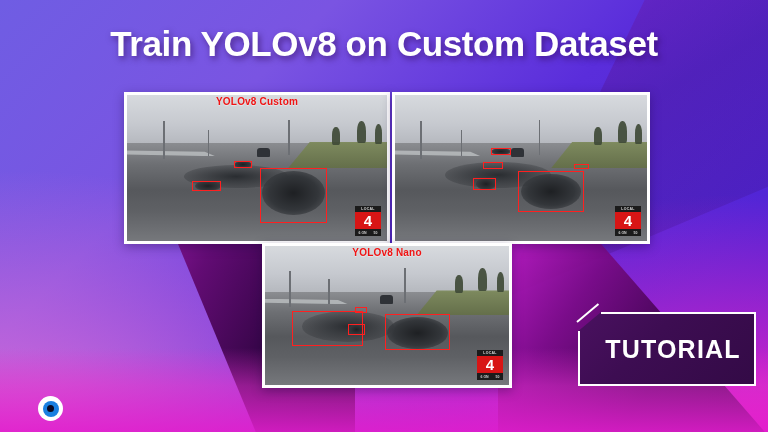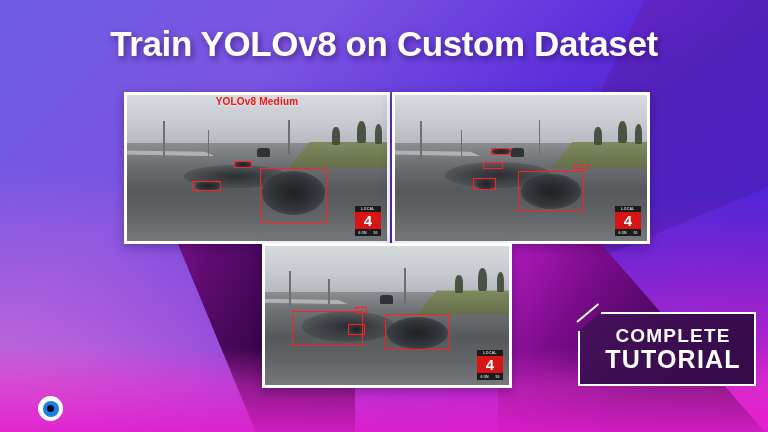--- a/index.html
+++ b/index.html
@@ -159,21 +159,21 @@
           <span>LOCAL</span>
         </div>
       <div class="wm-mid">
           <span>4</span>
         </div>
       <div class="wm-bot">
         <span>6 ON</span>
         <span>50</span>
       </div>
     </div>
-    <div class="panel-label">YOLOv8 Medium</div>
+    <div class="panel-label">YOLOv8 Custom</div>
   </div>
 </div>
 
 <div class="panel p-medium">
   <div class="panel-inner">
     <div class="sky"></div>
     <div class="grass-l"></div>
     <div class="road"></div>
     <div class="grass-r"></div>
     <div class="guard"></div>
@@ -238,32 +238,32 @@
           <span>LOCAL</span>
         </div>
       <div class="wm-mid">
           <span>4</span>
         </div>
       <div class="wm-bot">
         <span>6 ON</span>
         <span>50</span>
       </div>
     </div>
+    <div class="panel-label">YOLOv8 Nano</div>
   </div>
 </div>
 
 <div class="badge">
   <div class="badge-bg"></div>
   <div class="badge-line" style="left:23px;top:0;width:155px;height:2px;"></div>
   <div class="badge-line" style="right:0;top:0;width:2px;height:74px;"></div>
   <div class="badge-line" style="left:0;bottom:0;width:178px;height:2px;"></div>
   <div class="badge-line" style="left:0;top:19px;width:2px;height:55px;"></div>
   <div class="badge-line" style="left:-1px;top:9px;width:28px;height:2px;transform:rotate(-40deg);transform-origin:left center;"></div>
   <div class="badge-text">
-    <div class="bt1">COMPLETE</div>
     <div class="bt2">TUTORIAL</div>
   </div>
 </div>
 
 <div class="logo">
   <div class="logo-eye">
     <div class="logo-eye-i">
       <div class="logo-eye-p"></div>
     </div>
   </div>

